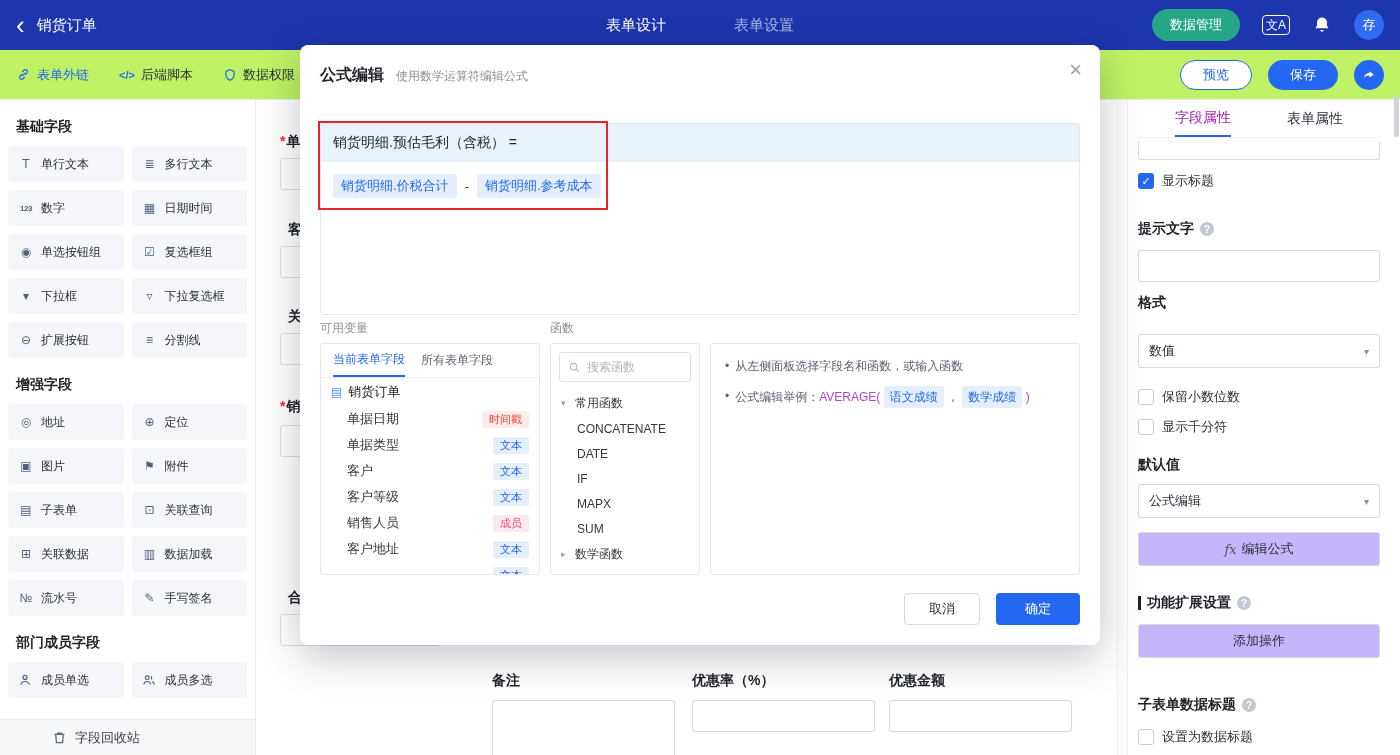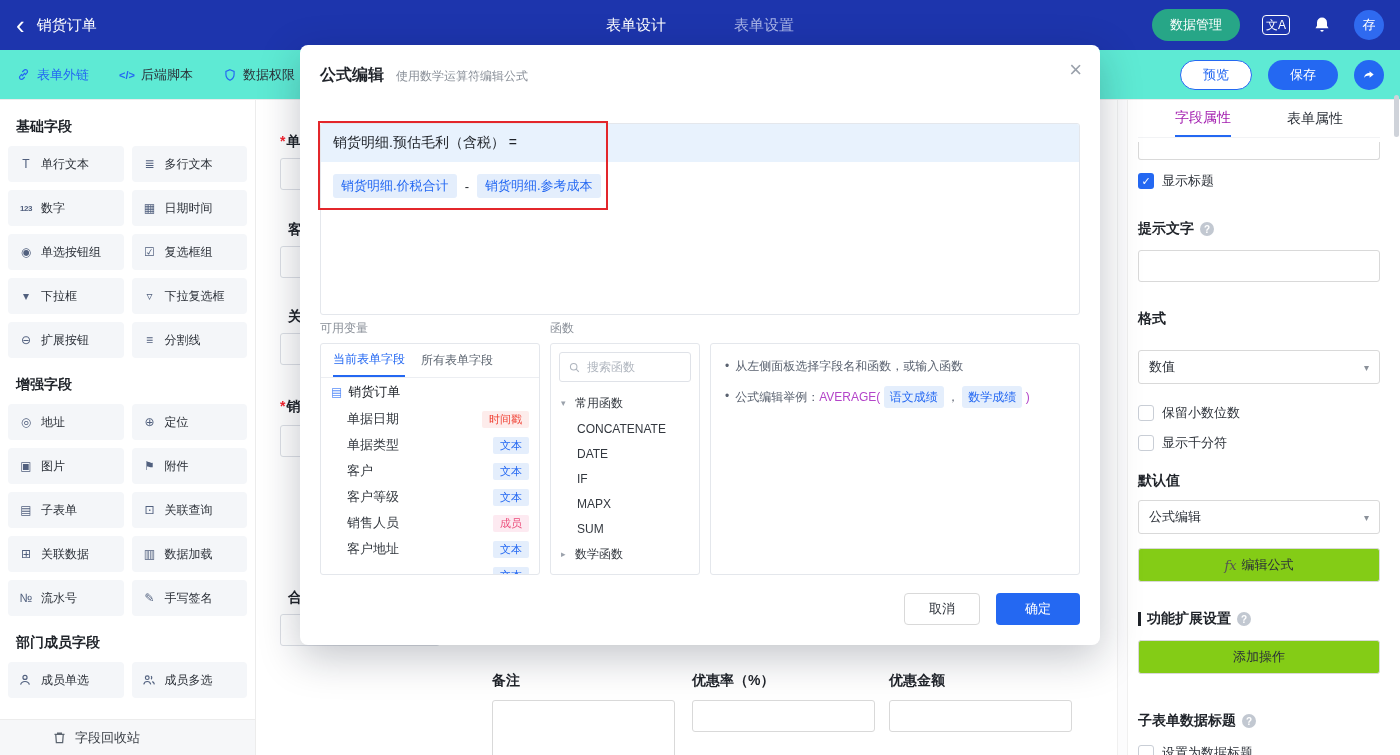--- a/index.html
+++ b/index.html
@@ -13,21 +13,21 @@
 .tb-title{font-size:15px}
 .tb-tabs{position:absolute;left:0;right:0;display:flex;justify-content:center;gap:68px;font-size:15px;pointer-events:none}
 .tb-tab{pointer-events:auto;cursor:pointer}
 .tb-tab.inactive{color:#a9b4e6}
 .tb-right{margin-left:auto;display:flex;align-items:center;gap:22px;z-index:1}
 .btn-teal{background:#27a687;color:#fff;font-size:13px;padding:7px 18px;border-radius:17px;border:none;cursor:pointer}
 .lang-icon{min-width:26px;height:20px;border:1.5px solid #fff;border-radius:4px;font-size:12px;display:flex;align-items:center;justify-content:center;padding:0 3px;cursor:pointer}
 .avatar{width:30px;height:30px;border-radius:50%;background:#2f6af0;display:flex;align-items:center;justify-content:center;font-size:13px;cursor:pointer}
 
 
-.subbar{position:absolute;left:0;top:50px;width:1400px;height:50px;background:#5eead4;border-bottom:1px solid #ececec;display:flex;align-items:center;padding:0 16px}
+.subbar{position:absolute;left:0;top:50px;width:1400px;height:50px;background:#bef264;border-bottom:1px solid #ececec;display:flex;align-items:center;padding:0 16px}
 .sb-left{display:flex;align-items:center;gap:30px}
 .sb-item{display:flex;align-items:center;gap:6px;font-size:13px;cursor:pointer;color:#2b3038}
 .sb-item.blue{color:#2468f2}
 .sb-ic-code{color:#2468f2;font-weight:700;font-size:11px}
 .sb-right{margin-left:auto;display:flex;align-items:center;gap:16px}
 .btn-preview{height:30px;padding:0 22px;border:1px solid #2468f2;color:#2468f2;background:#fff;border-radius:15px;font-size:13px;cursor:pointer}
 .btn-save{height:30px;padding:0 22px;border:none;color:#fff;background:#2468f2;border-radius:15px;font-size:13px;cursor:pointer}
 .btn-share{width:30px;height:30px;border-radius:50%;background:#2468f2;border:none;display:flex;align-items:center;justify-content:center;cursor:pointer}
 
 
@@ -61,21 +61,21 @@
 .rp-partial{height:18px;border:1px solid #d9d9d9;border-top:none;border-radius:0 0 3px 3px;margin-top:4px}
 .cb-row{display:flex;align-items:center;gap:8px;font-size:13px;color:#2b3038}
 .cb{width:16px;height:16px;border-radius:3px;display:inline-flex;align-items:center;justify-content:center;flex:none;cursor:pointer}
 .cb.on{background:#2468f2;color:#fff;font-size:11px}
 .cb.off{background:#fff;border:1px solid #c9ced6}
 .rp-label{font-weight:700;font-size:14px;display:flex;align-items:center;gap:6px}
 .q{width:14px;height:14px;border-radius:50%;background:#c2c8d1;color:#fff;font-size:10px;display:inline-flex;align-items:center;justify-content:center;flex:none;cursor:pointer}
 .rp-input{height:32px;border:1px solid #d9d9d9;border-radius:3px;background:#fff;width:100%}
 .select{height:34px;border:1px solid #d9d9d9;border-radius:3px;display:flex;align-items:center;justify-content:space-between;padding:0 10px;font-size:13px;background:#fff;cursor:pointer;color:#2b3038}
 .chev{color:#8a9099;font-size:10px}
-.rp-btn{height:34px;border:1px solid #d9d9d9;border-radius:3px;background:#84cc16;width:100%;font-size:13px;display:flex;align-items:center;justify-content:center;gap:5px;cursor:pointer;color:#2b3038}
+.rp-btn{height:34px;border:1px solid #d9d9d9;border-radius:3px;background:#c4b5fd;width:100%;font-size:13px;display:flex;align-items:center;justify-content:center;gap:5px;cursor:pointer;color:#2b3038}
 .fx{font-style:italic;font-family:"DejaVu Serif",serif;color:#555}
 .rp-sec{display:flex;align-items:center;gap:6px;font-weight:700;font-size:14px}
 .bar{width:3px;height:14px;background:#1f2329;display:inline-block;flex:none}
 
 
 .modal{position:absolute;left:300px;top:45px;width:800px;height:600px;background:#fff;border-radius:8px;box-shadow:0 12px 40px rgba(15,23,42,.25);z-index:30}
 .m-header{position:absolute;top:20px;left:20px;right:48px;display:flex;align-items:baseline;gap:12px}
 .m-title{font-size:16px;font-weight:700}
 .m-sub{font-size:12px;color:#8a9099}
 .m-close{position:absolute;top:14px;right:18px;font-size:22px;color:#9aa1ab;cursor:pointer;line-height:1}
@@ -335,21 +335,21 @@
     <span class="cb on">✓</span>
     <span>显示标题</span>
   </div>
 
   <div class="rp-label" style="margin-top:30px">
     <span>提示文字</span>
     <span class="q">?</span>
   </div>
   <div class="rp-input" style="margin-top:12px"></div>
 
-  <div class="rp-label" style="margin-top:28px">
+  <div class="rp-label" style="margin-top:12px">
     <span>格式</span>
   </div>
   <div class="select" style="margin-top:22px">
     <span>数值</span>
     <span class="chev">▾</span>
   </div>
 
   <div class="cb-row" style="margin-top:20px">
     <span class="cb off"></span>
     <span>保留小数位数</span>

